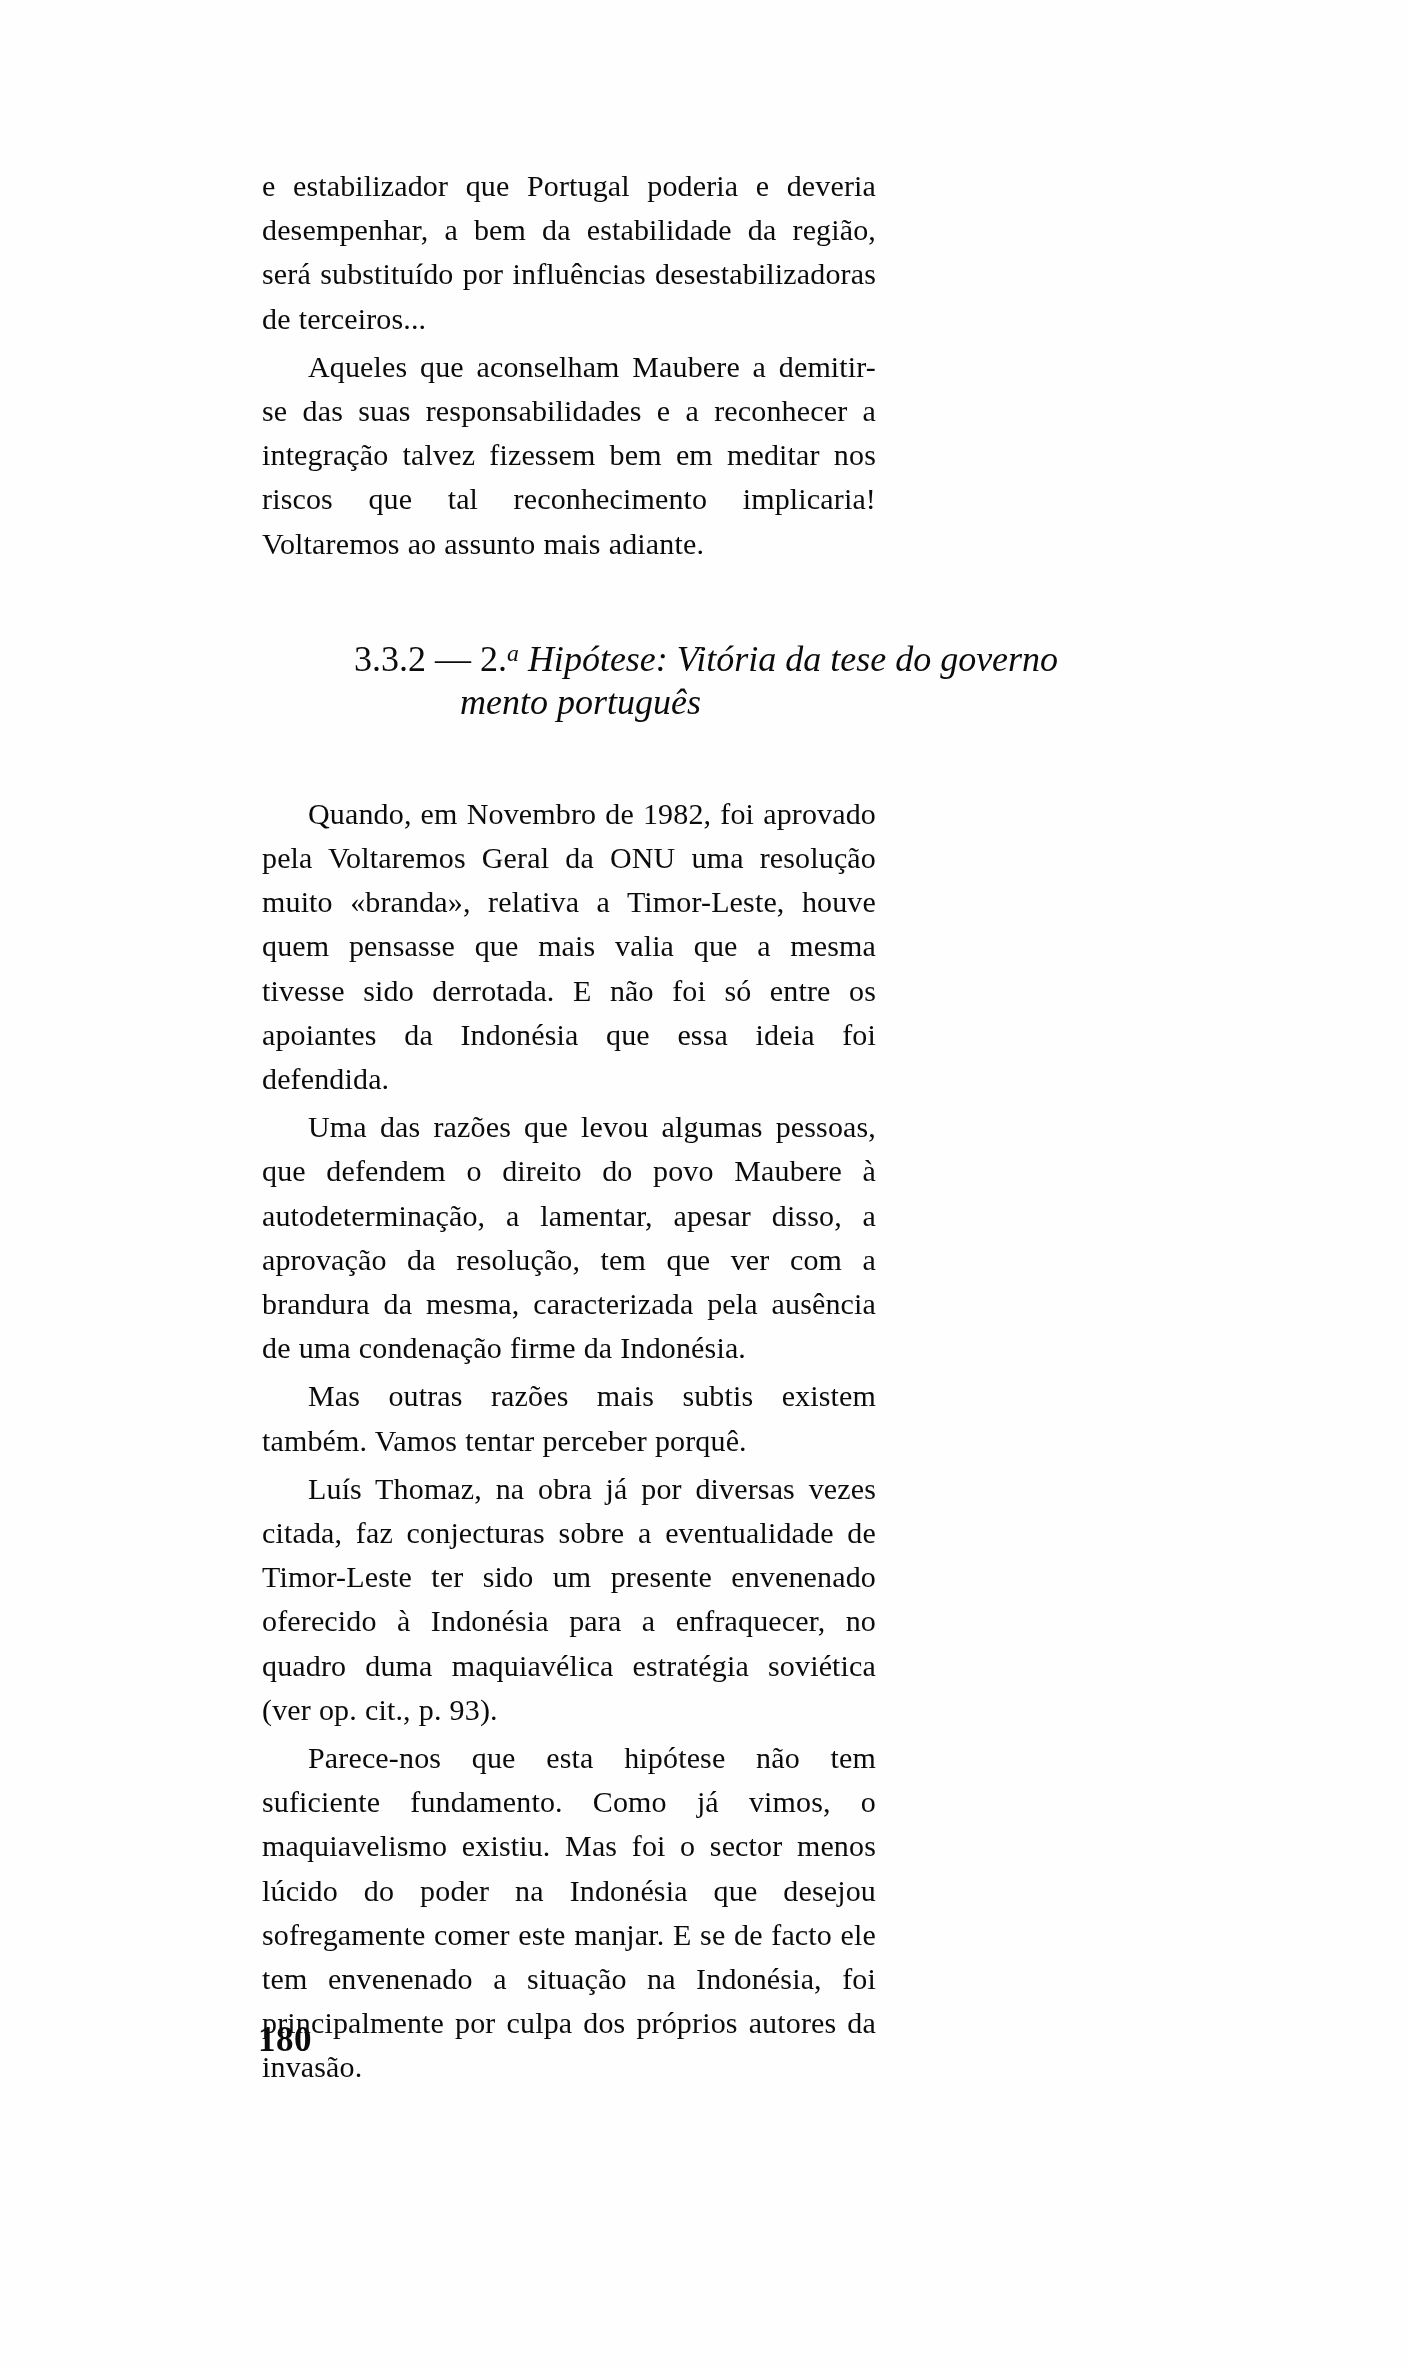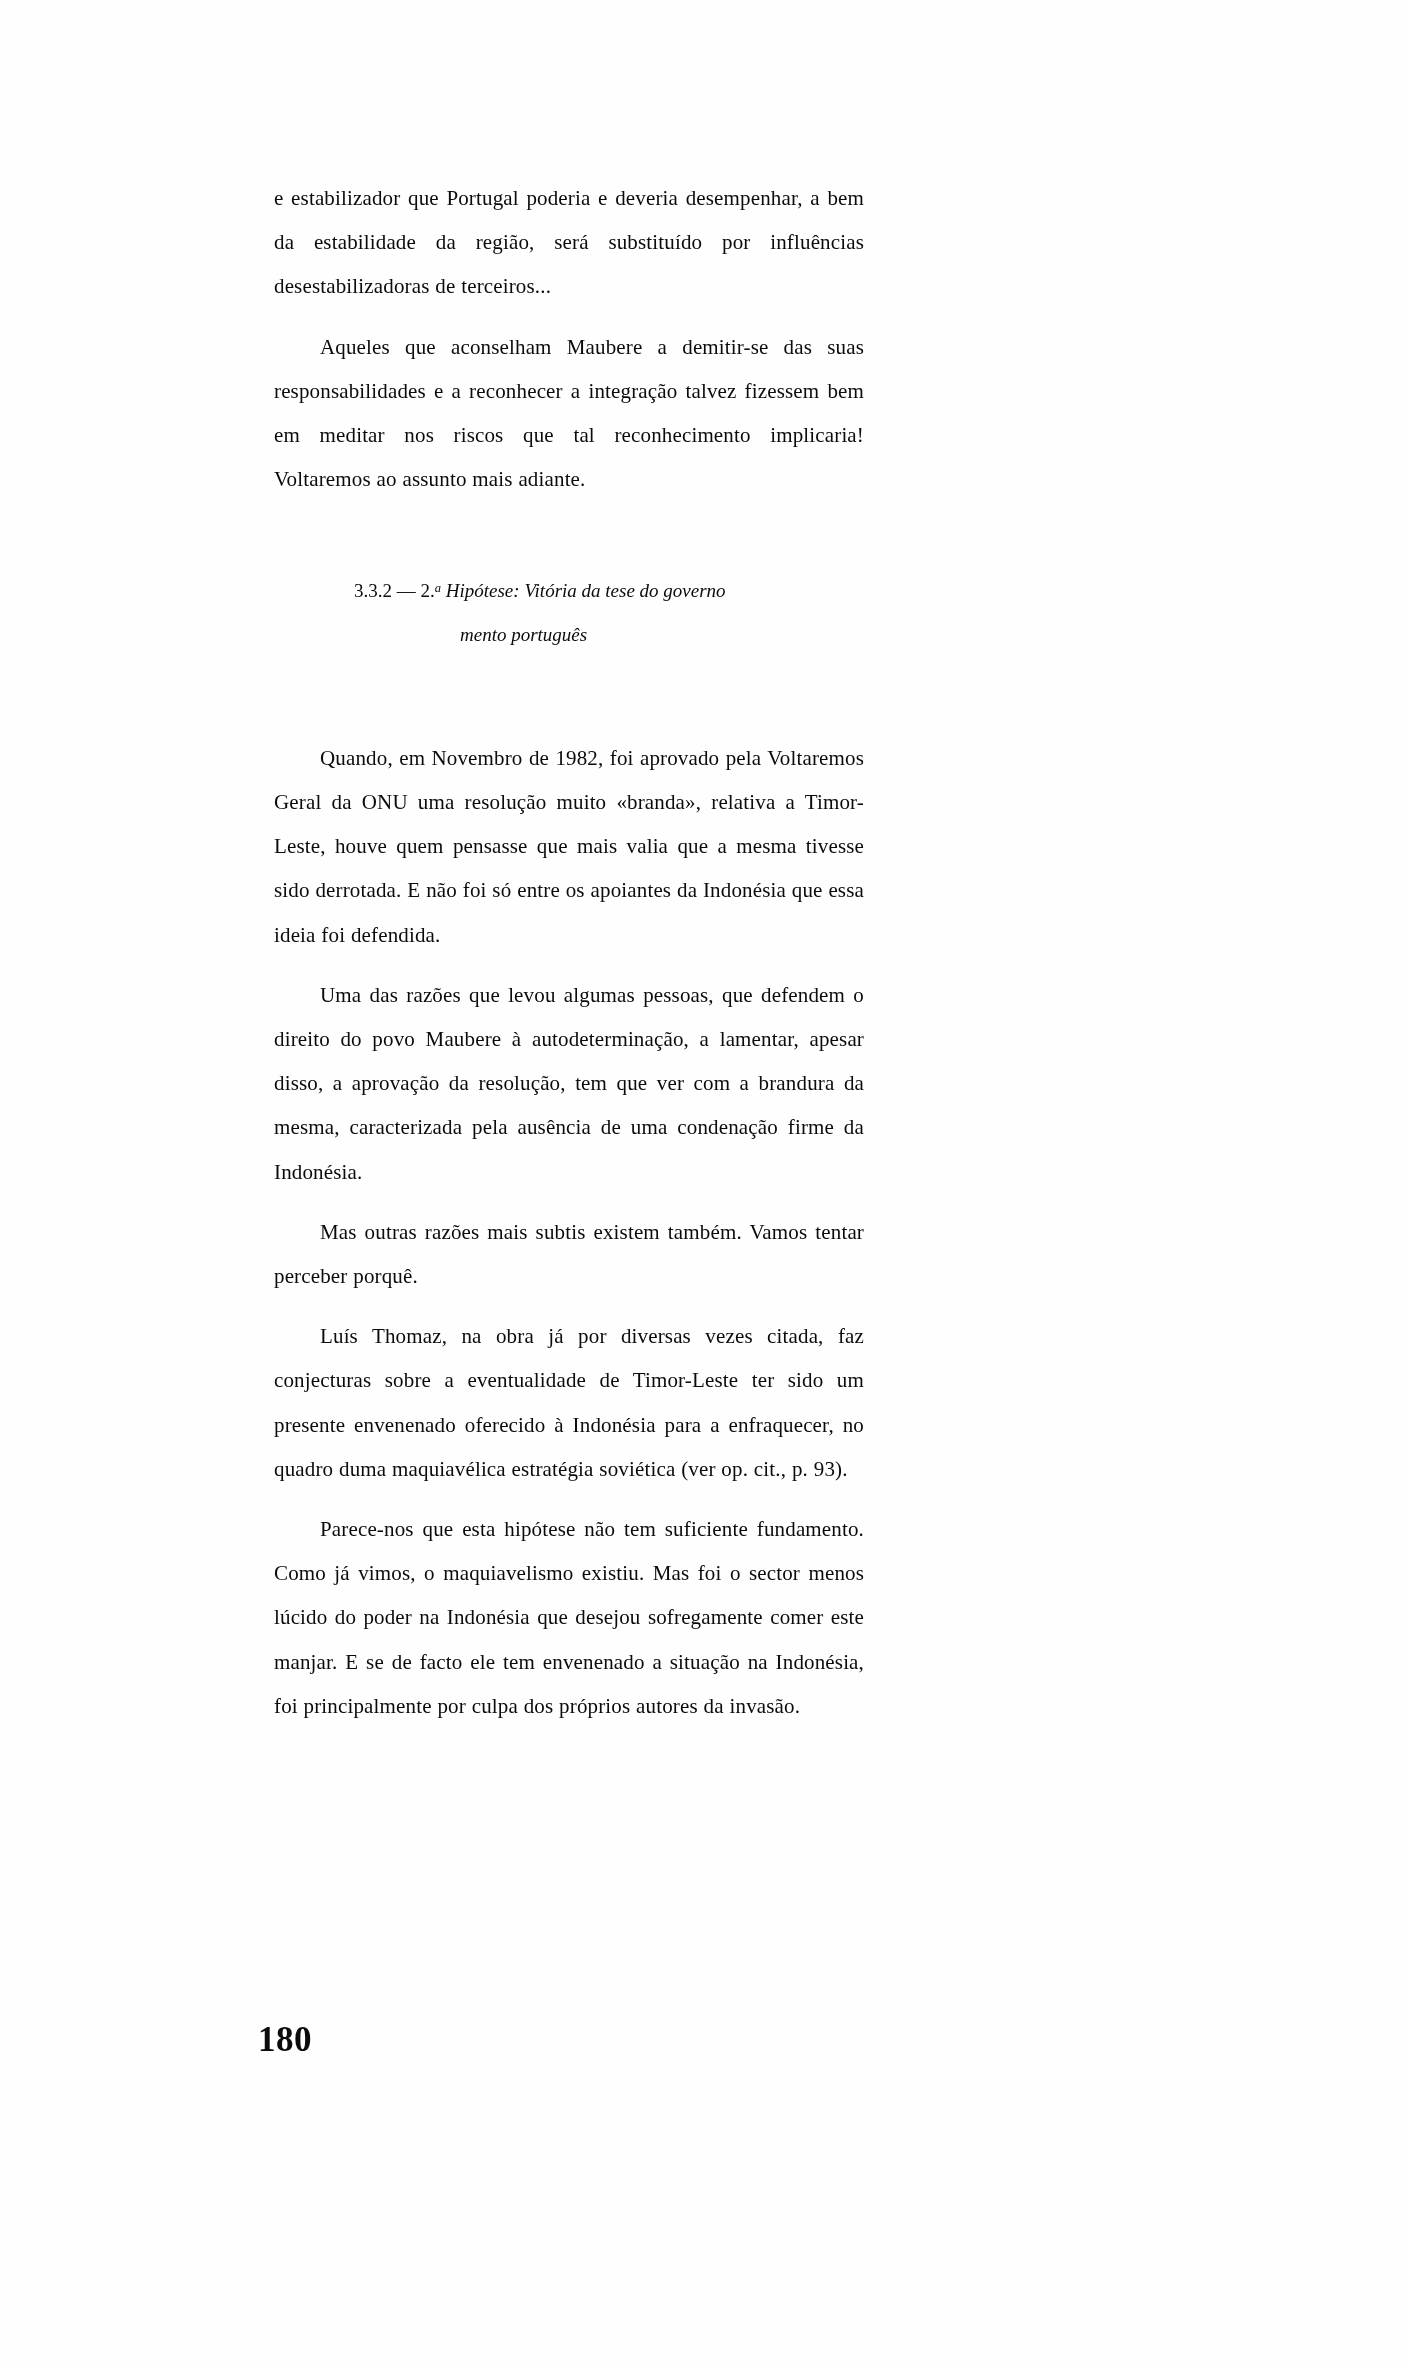--- a/index.html
+++ b/index.html
@@ -22,39 +22,39 @@
     height: 2368px;
     background: #fefefe;
   }
   .text-column {
     position: absolute;
     left: 258px;
     top: 160px;
     width: 622px;
   }
   p.body-par {
-    margin: 16px;
-    font-size: 21px;
+    margin: 4px;
+    font-size: 30px;
     line-height: 44.2px;
     text-align: justify;
     text-indent: 0;
     letter-spacing: 0.15px;
     word-spacing: 0.4px;
     -webkit-font-smoothing: none;
   }
   p.body-par.indent {
     text-indent: 46px;
   }
   
   .heading-block {
     margin-top: 66px;
     margin-bottom: 0;
     padding-left: 96px;
     font-style: italic;
-    font-size: 19px;
+    font-size: 36px;
     line-height: 43px;
     text-align: justify;
     width: 526px;
   }
   .heading-line {
     display: block;
     white-space: nowrap;
   }
   .heading-line.l1 { text-indent: 0; }
   .heading-line.l2 { padding-left: 106px; }

